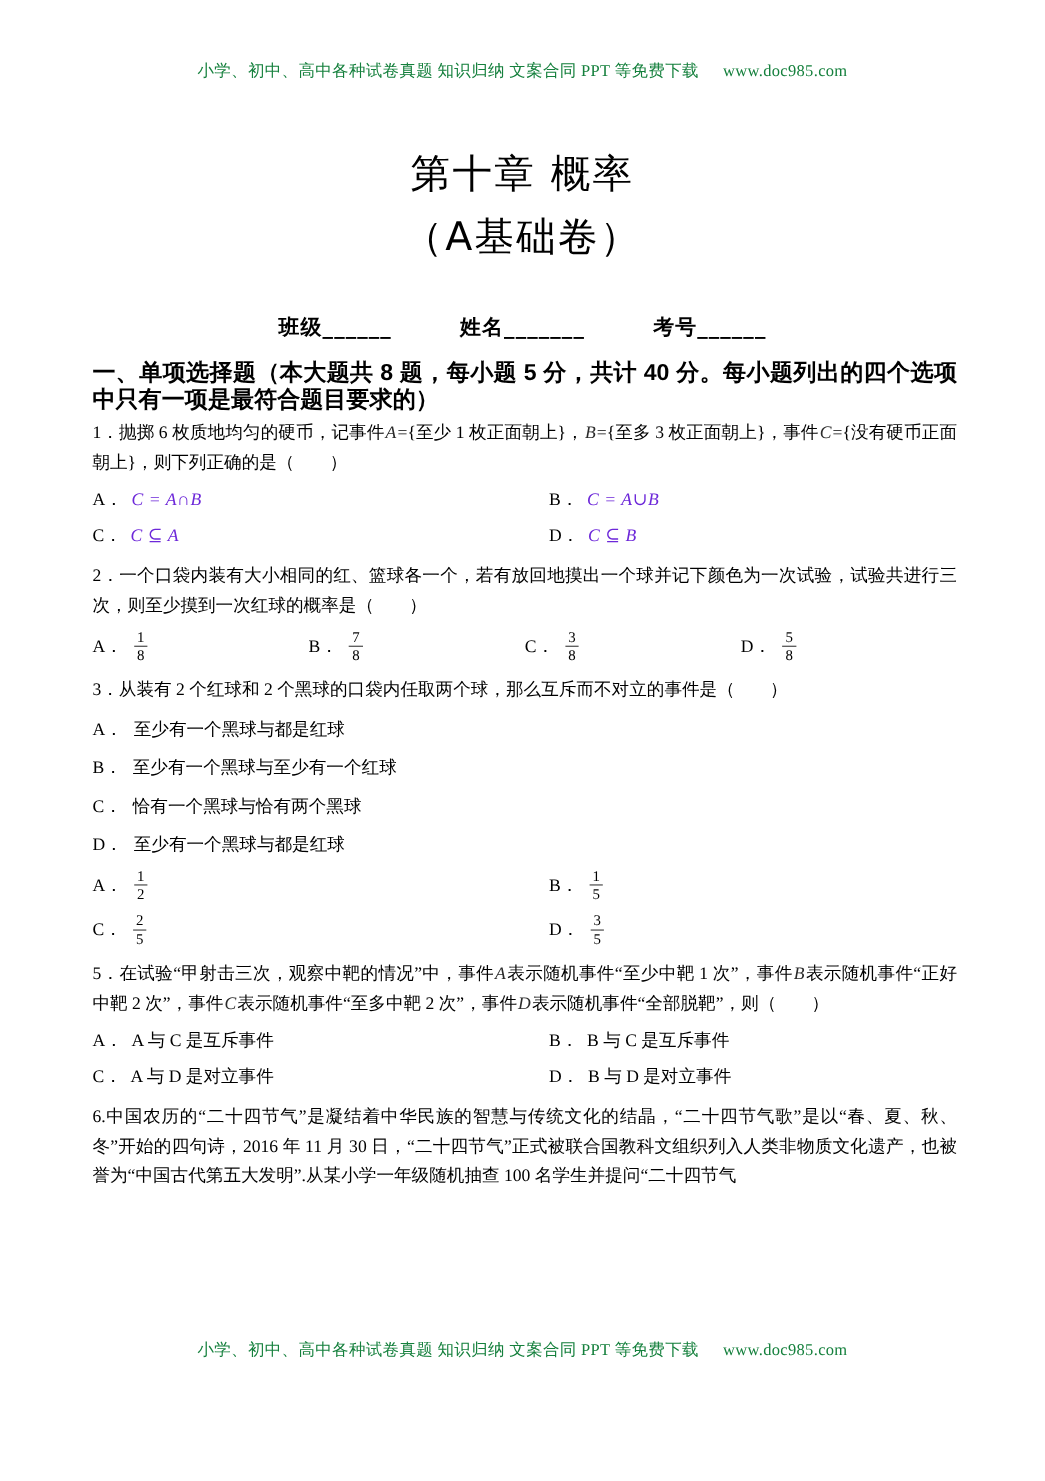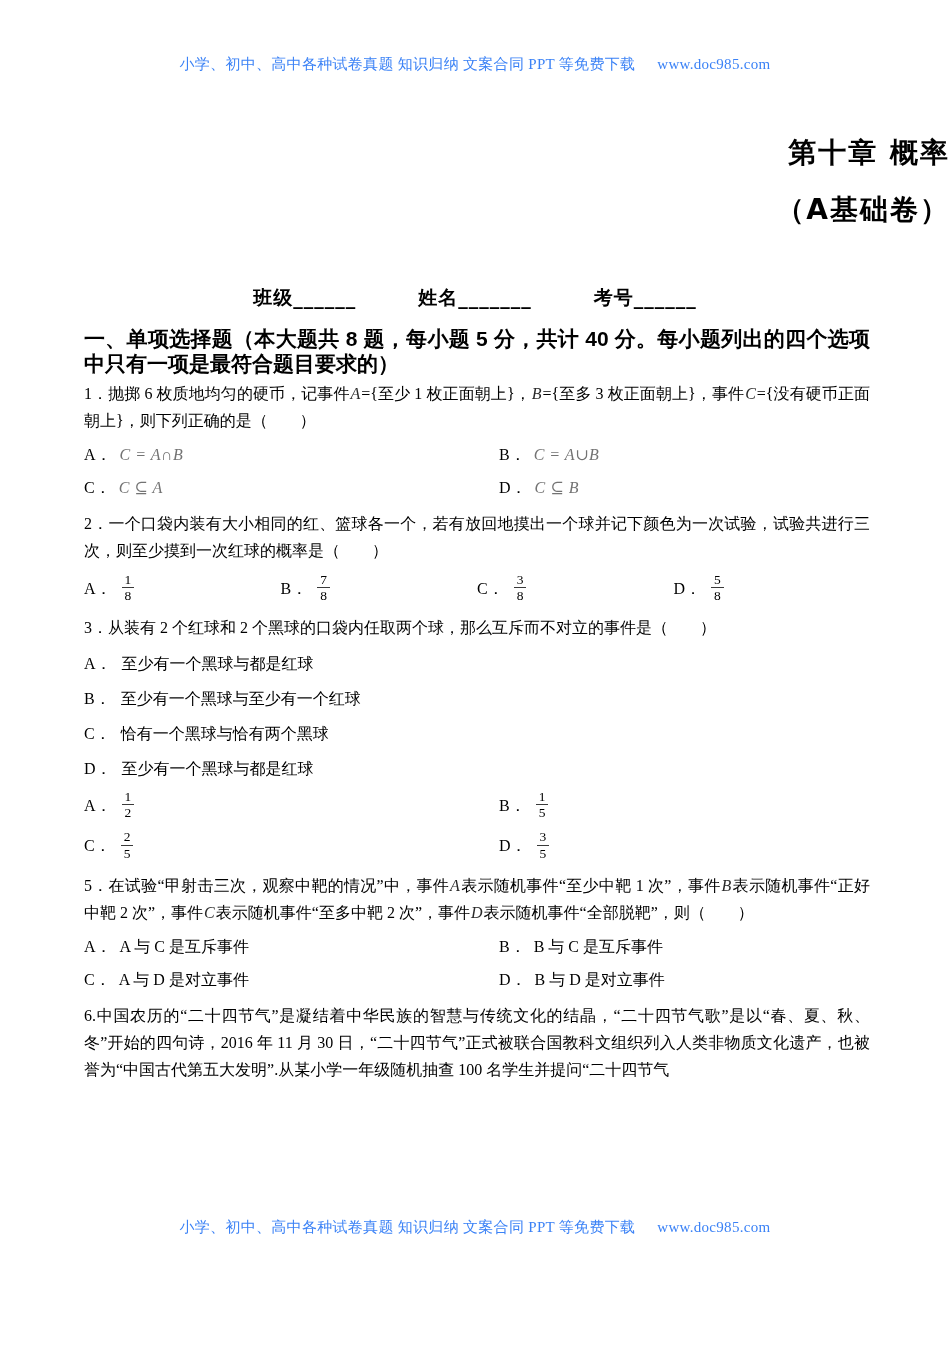--- a/index.html
+++ b/index.html
@@ -19,34 +19,34 @@
     box-sizing: border-box;
   }
 
   
   .runhead, .runfoot {
     position: absolute;
     left: 0; right: 0;
     text-align: center;
     font-size: 15px;
     letter-spacing: 0.3px;
-    color: #3b82f6;
+    color: #15803d;
     white-space: nowrap;
   }
   .runhead { top: 55px; }
   .runfoot { top: 1218px; }
   .runhead .url, .runfoot .url { margin-left: 22px; }
 
   
   .doc-title {
     position: absolute;
     left: 0; right: 0;
-    text-align: right;
-    font-size: 28px;
-    font-weight: 700;
+    text-align: center;
+    font-size: 36px;
+    font-weight: 400;
     font-family: "DejaVu Sans", "Liberation Sans", sans-serif;
     letter-spacing: 2px;
   }
   .doc-title.t1 { top: 134px; }
   .doc-title.t2 { top: 191px; }
 
   
   .idline {
     position: absolute;
     top: 285px;
@@ -111,21 +111,21 @@
     font-family: "Liberation Serif", "DejaVu Serif", serif;
     font-size: 16px;
     margin-right: 8px;
     white-space: nowrap;
   }
   .otext {
     font-size: 16px;
   }
   .otext.mathy {
     font-style: italic;
-    color: #737373;
+    color: #6d28d9;
     letter-spacing: 0.5px;
   }
 
   
   .ostack .orow { margin-top: 11px; }
   .ostack .olabel { margin-right: 10px; }
 
   
   .frac {
     display: inline-block;

